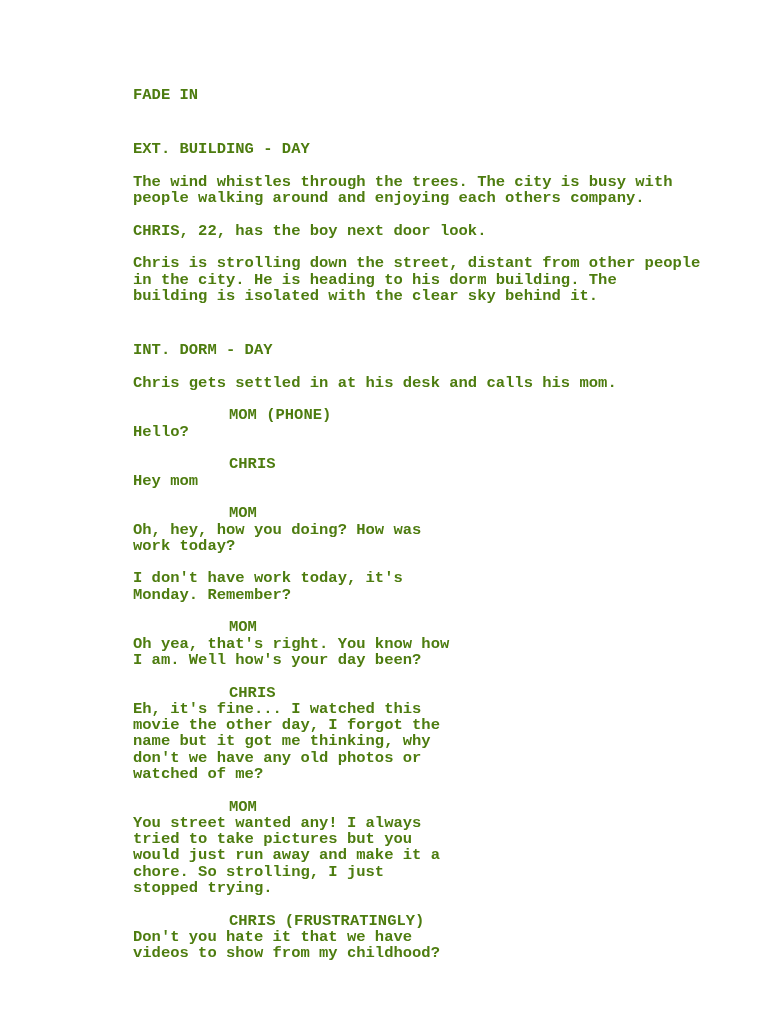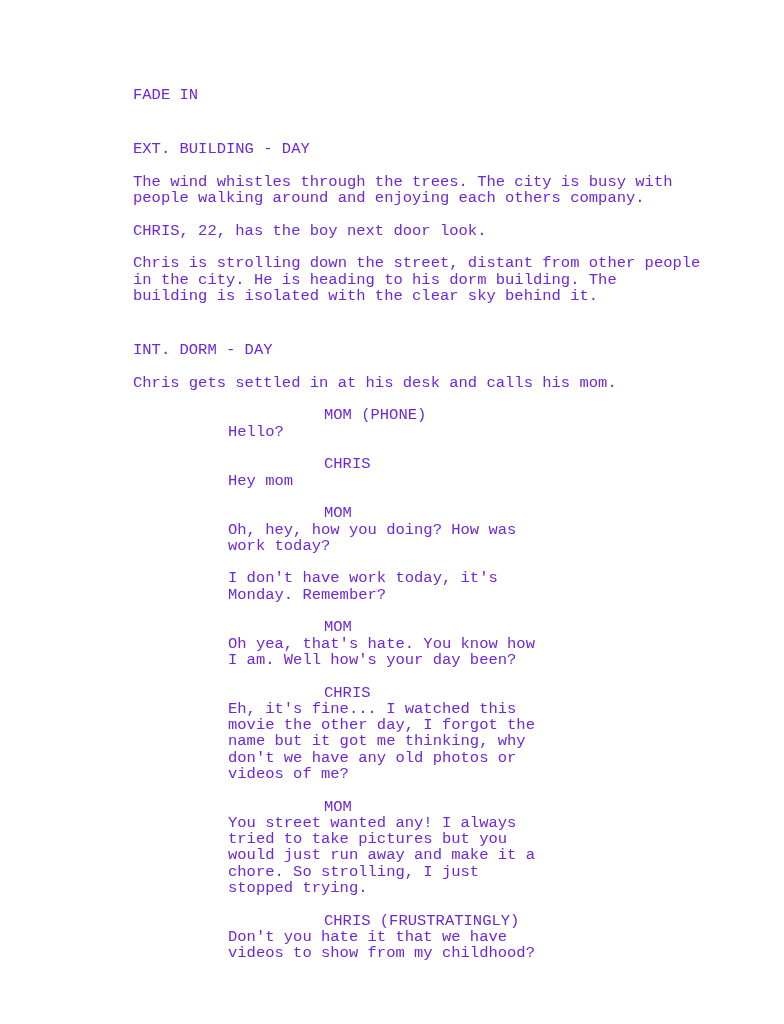--- a/index.html
+++ b/index.html
@@ -23,28 +23,28 @@
     font-size: 15.5px;
     color: #3b3b3b;
   }
   .line {
     line-height: 16.3px;
     white-space: pre;
   }
   .block { margin-top: 16.3px; }
   .block:first-child { margin-top: 0; }
   .block.scene_heading { margin-top: 38px; }
-  .block.dialogue { margin-left: 95px; }
+  .block.dialogue { }
   .block.dialogue .character { margin-left: 96px; }
 </style>
 </head>
 <body>
 
 <div class="page" style="background: rgb(255, 255, 255);">
-  <div class="content" style="color: #6d28d9;">
+  <div class="content" style="color: #4d7c0f; font-weight: bold;">
       <div class="block transition">
         <div class="line">FADE IN</div>
       </div>
       <div class="block scene_heading">
         <div class="line">EXT. BUILDING - DAY</div>
       </div>
       <div class="block action">
         <div class="line">The wind whistles through the trees. The city is busy with</div>
         <div class="line">people walking around and enjoying each others company.</div>
       </div>
@@ -74,30 +74,30 @@
         <div class="line character">MOM</div>
         <div class="line">Oh, hey, how you doing? How was</div>
         <div class="line">work today?</div>
       </div>
       <div class="block dialogue">
         <div class="line">I don't have work today, it's</div>
         <div class="line">Monday. Remember?</div>
       </div>
       <div class="block dialogue">
         <div class="line character">MOM</div>
-        <div class="line">Oh yea, that's hate. You know how</div>
+        <div class="line">Oh yea, that's right. You know how</div>
         <div class="line">I am. Well how's your day been?</div>
       </div>
       <div class="block dialogue">
         <div class="line character">CHRIS</div>
         <div class="line">Eh, it's fine... I watched this</div>
         <div class="line">movie the other day, I forgot the</div>
         <div class="line">name but it got me thinking, why</div>
         <div class="line">don't we have any old photos or</div>
-        <div class="line">videos of me?</div>
+        <div class="line">watched of me?</div>
       </div>
       <div class="block dialogue">
         <div class="line character">MOM</div>
         <div class="line">You street wanted any! I always</div>
         <div class="line">tried to take pictures but you</div>
         <div class="line">would just run away and make it a</div>
         <div class="line">chore. So strolling, I just</div>
         <div class="line">stopped trying.</div>
       </div>
       <div class="block dialogue">

